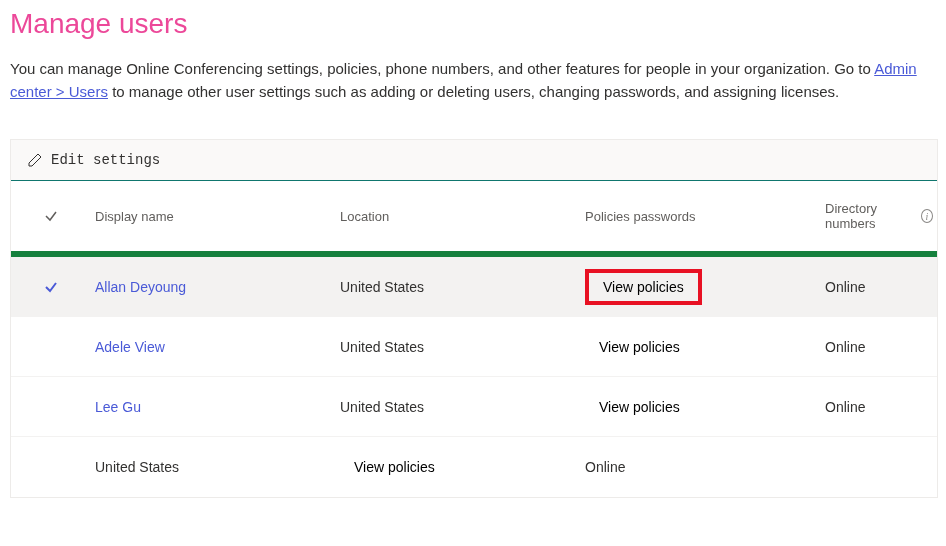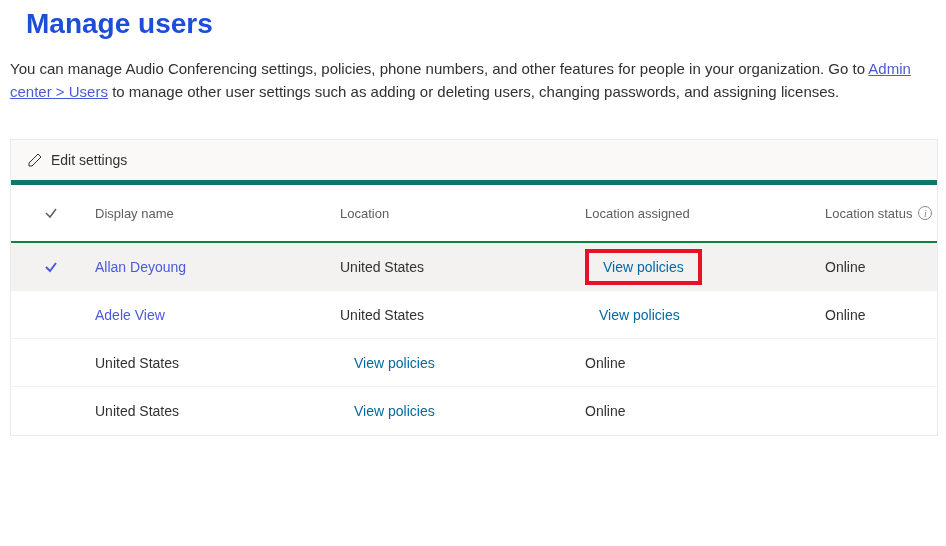--- a/index.html
+++ b/index.html
@@ -6,24 +6,23 @@
   body {
     font-family: "Segoe UI", -apple-system, sans-serif;
     font-size: 14px;
     color: #323130;
     background: #fff;
     padding: 8px 8px 8px 10px;
     width: 946px;
   }
   h1 {
     font-size: 28px;
-    font-weight: 700;
+    font-weight: 400;
     margin-bottom: 18px;
-    color: #1d4ed8;
-    margin-left: 16px;
+    color: #ec4899;
   }
   .intro {
     font-size: 15px;
     line-height: 1.5;
     color: #323130;
     margin-bottom: 36px;
     max-width: 930px;
   }
   .intro a {
     color: #4a5ad7;
@@ -31,51 +30,52 @@
   }
   .panel {
     background: #faf9f8;
     border: 1px solid #edebe9;
   }
   .toolbar {
     display: flex;
     align-items: center;
     padding: 12px 16px;
     gap: 8px;
-    border-bottom: 5px solid #0f766e;
+    border-bottom: 1px solid #0f766e;
+    font-family: Liberation Mono, monospace;
   }
   .toolbar .icon svg { display: block; }
   .toolbar-label { font-size: 14px; color: #323130; }
   .thead, .trow {
     display: grid;
     grid-template-columns: 80px 245px 245px 240px 1fr;
     align-items: center;
   }
   .thead {
     background: #fff;
-    border-bottom: 2px solid #15803d;
+    border-bottom: 6px solid #15803d;
     padding: 12px 0;
     font-size: 13px;
     color: #605e5c;
   }
   .thead .th { padding: 8px 4px; display: flex; align-items: center; gap: 6px; }
   .thead .th:first-child { justify-content: center; }
   .trow {
     background: #fff;
     border-bottom: 1px solid #f3f2f1;
-    height: 48px;
+    height: 60px;
   }
   .trow.selected { background: #f3f2f1; }
   .td { padding: 0 4px; font-size: 14px; }
   .td.check { display: flex; justify-content: center; }
   .link { color: #4a5ad7; cursor: pointer; }
   .policies-cell { position: relative; }
   .policies-link {
     display: inline-block;
-    color: #0369a1;
+    color: #000000;
     cursor: pointer;
     padding: 10px 14px;
   }
   .highlight {
     border: 4px solid #e81123;
     padding: 6px 14px;
   }
   .info-icon {
     width: 14px; height: 14px;
     border: 1px solid #8a8886;
@@ -89,21 +89,21 @@
     font-family: Georgia, serif;
   }
   .tbody { background: #fff; }
 </style>
 </head>
 <body>
 
 <h1>Manage users</h1>
 
 <p class="intro">
-  <span>You can manage Audio Conferencing settings, policies, phone numbers, and other features for people in your organization. Go to </span><a href="#">Admin center &gt; Users</a><span> to manage other user settings such as adding or deleting users, changing passwords, and assigning licenses.</span>
+  <span>You can manage Online Conferencing settings, policies, phone numbers, and other features for people in your organization. Go to </span><a href="#">Admin center &gt; Users</a><span> to manage other user settings such as adding or deleting users, changing passwords, and assigning licenses.</span>
 </p>
 
 <div class="panel">
 
   <div class="toolbar">
     <span class="icon">
       <svg width="16" height="16" viewBox="0 0 16 16" fill="none" stroke="#323130" stroke-width="1">
         <path d="M11 2 L14 5 L5 14 L2 14 L2 11 Z"></path>
       </svg>
     </span>
@@ -111,23 +111,23 @@
   </div>
 
   <div class="thead">
     <div class="th">
       <svg width="16" height="16" viewBox="0 0 16 16" fill="none" stroke="#605e5c" stroke-width="1.5">
         <path d="M3 8 L7 12 L13 4"></path>
       </svg>
     </div>
     <div class="th">Display name</div>
     <div class="th">Location</div>
-    <div class="th">Location assigned</div>
+    <div class="th">Policies passwords</div>
     <div class="th">
-      <span>Location status</span>
+      <span>Directory numbers</span>
       <span class="info-icon">i</span>
     </div>
   </div>
 
   <div class="tbody">
 
     <div class="trow selected">
       <div class="td check">
         <svg width="16" height="16" viewBox="0 0 16 16" fill="none" stroke="#4a5ad7" stroke-width="2">
           <path d="M3 8 L7 12 L13 4"></path>
@@ -146,20 +146,21 @@
       <div class="td link">Adele View</div>
       <div class="td">United States</div>
       <div class="td policies-cell">
         <span class="policies-link">View policies</span>
       </div>
       <div class="td">Online</div>
     </div>
 
     <div class="trow">
       <div class="td check"></div>
+      <div class="td link">Lee Gu</div>
       <div class="td">United States</div>
       <div class="td policies-cell">
         <span class="policies-link">View policies</span>
       </div>
       <div class="td">Online</div>
     </div>
 
     <div class="trow" style="border-bottom:none">
       <div class="td check"></div>
       <div class="td">United States</div>

